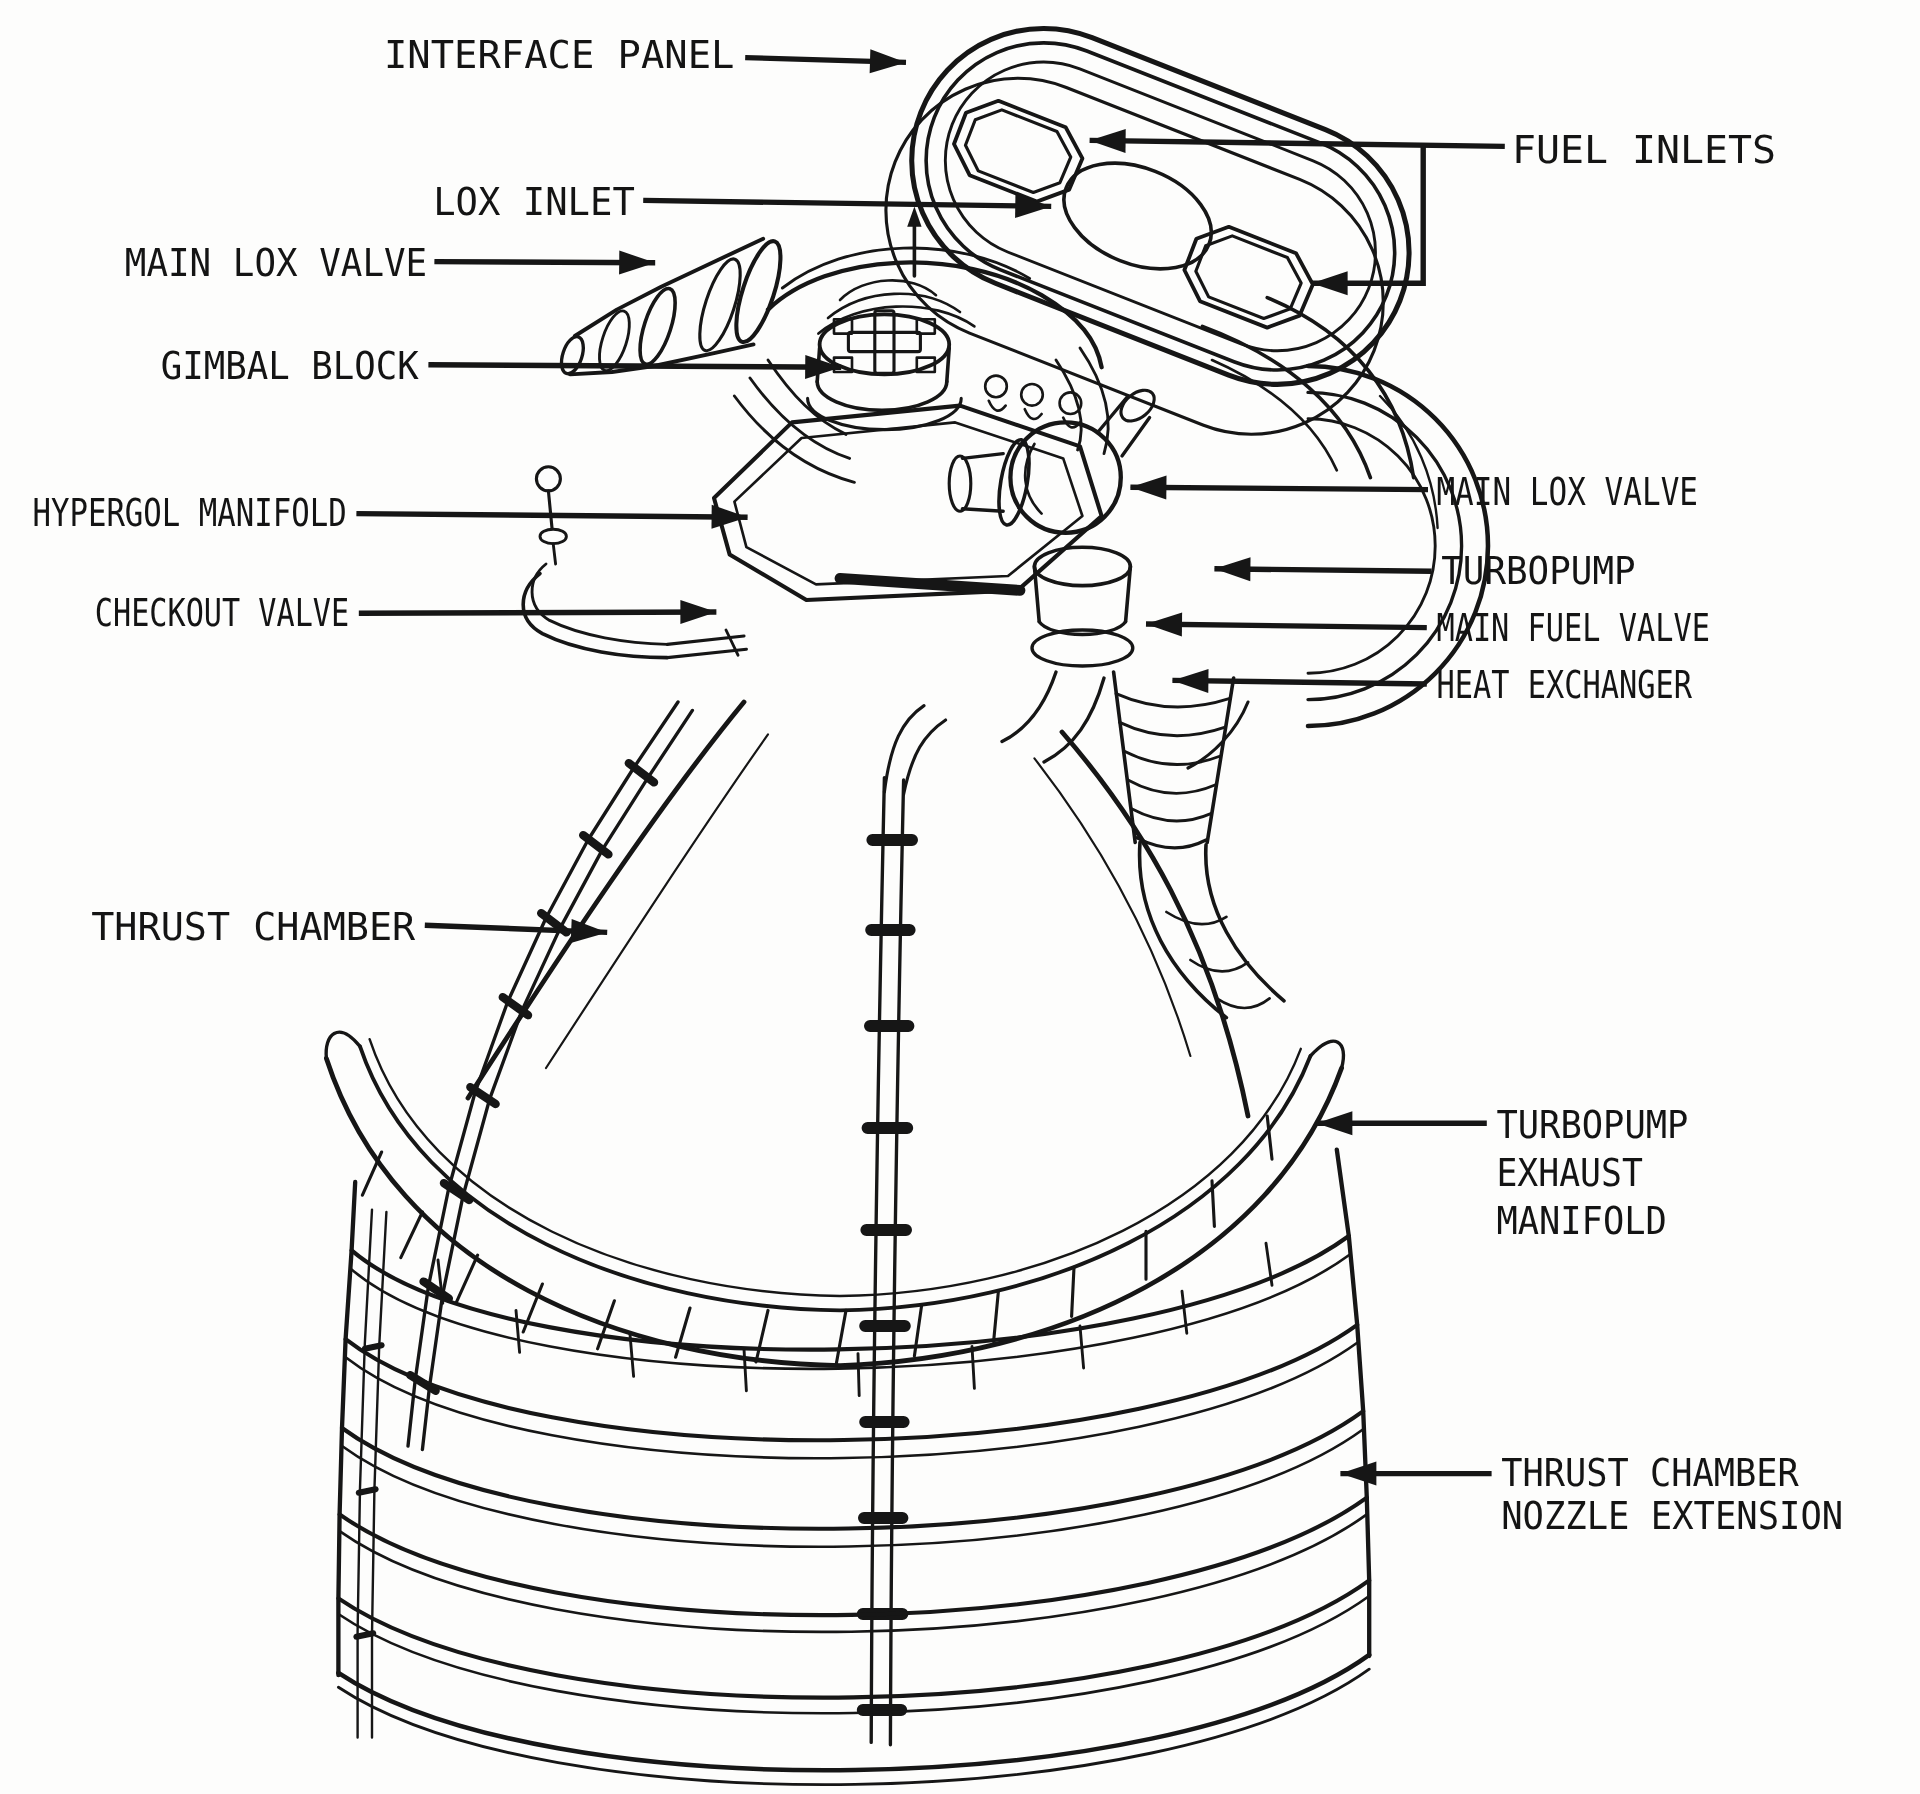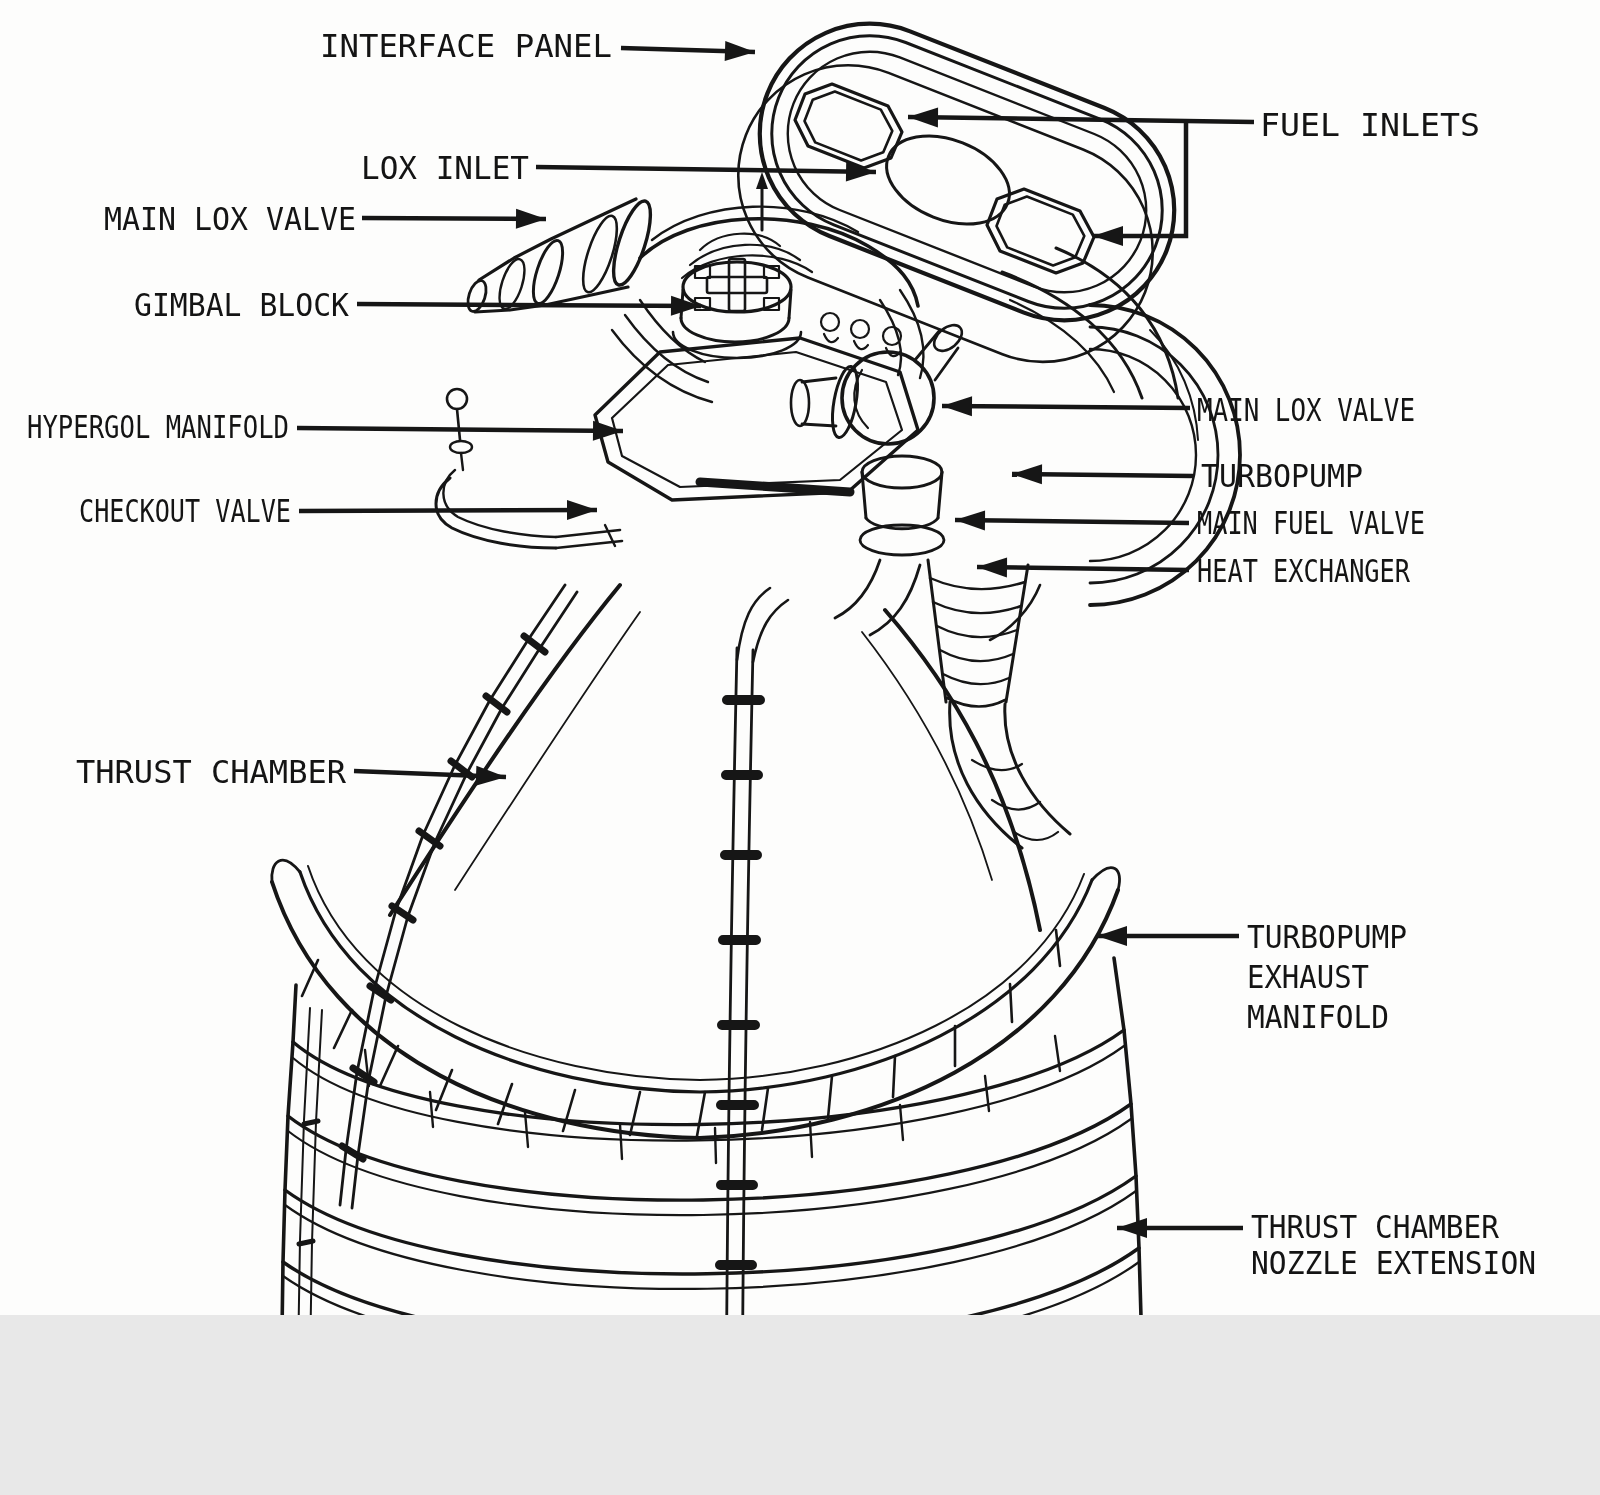--- a/index.html
+++ b/index.html
@@ -1,19 +1,19 @@
 <!DOCTYPE html>
 <html><head>
 <meta charset="utf-8">
 <style>
   html, body { margin: 0; padding: 0; background: #e8e8e8; }
   .stage {
     position: relative;
     width: 1600px;
-    height: 1315px;
+    height: 1495px;
     background: #fdfdfc;
     overflow: hidden;
     font-family: "DejaVu Sans Mono", monospace;
   }
   svg { position: absolute; inset: 0; }
   .lbl {
     font-family: "DejaVu Sans Mono", "Liberation Mono", monospace;
     font-size: 32px;
     fill: #141414;
     dominant-baseline: central;

